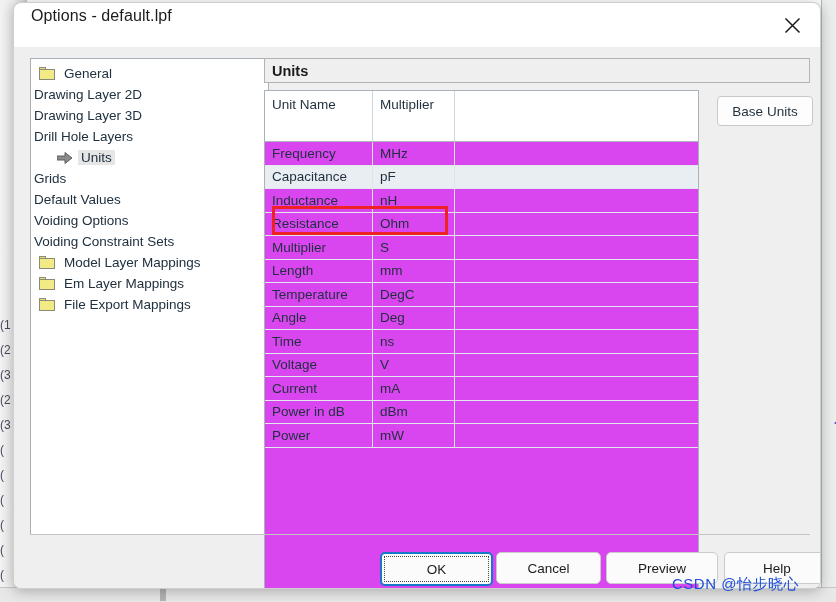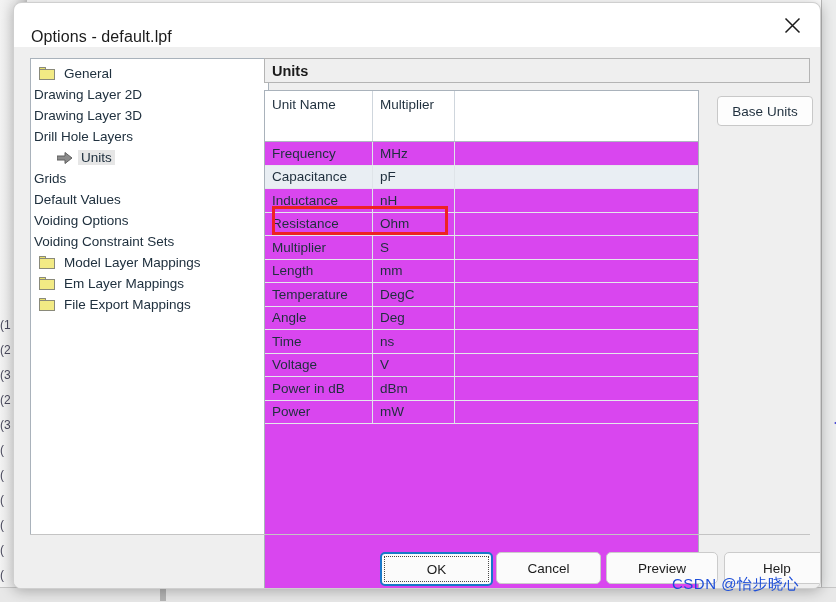--- a/index.html
+++ b/index.html
@@ -84,21 +84,21 @@
   }
   .titlebar {
     position: absolute;
     left: 0; top: 0;
     width: 806px; height: 44px;
     background: #ffffff;
     border-radius: 8px 8px 0 0;
   }
   .title-text {
     position: absolute;
-    left: 17px; top: 25px;
+    left: 17px; top: 4px;
     font-size: 16px;
     color: #1b1b1b;
     letter-spacing: .1px;
     text-align: center;
   }
   .close-btn {
     position: absolute;
     right: 6px; top: 2px;
     width: 44px; height: 40px;
     display: flex;
@@ -475,20 +475,25 @@
               <td class="col1">Time</td>
               <td class="col2">ns</td>
               <td class="col3"></td>
             </tr>
             <tr class="">
               <td class="col1">Voltage</td>
               <td class="col2">V</td>
               <td class="col3"></td>
             </tr>
             <tr class="">
+              <td class="col1">Current</td>
+              <td class="col2">mA</td>
+              <td class="col3"></td>
+            </tr>
+            <tr class="">
               <td class="col1">Power in dB</td>
               <td class="col2">dBm</td>
               <td class="col3"></td>
             </tr>
             <tr class="">
               <td class="col1">Power</td>
               <td class="col2">mW</td>
               <td class="col3"></td>
             </tr>
           </tbody>

